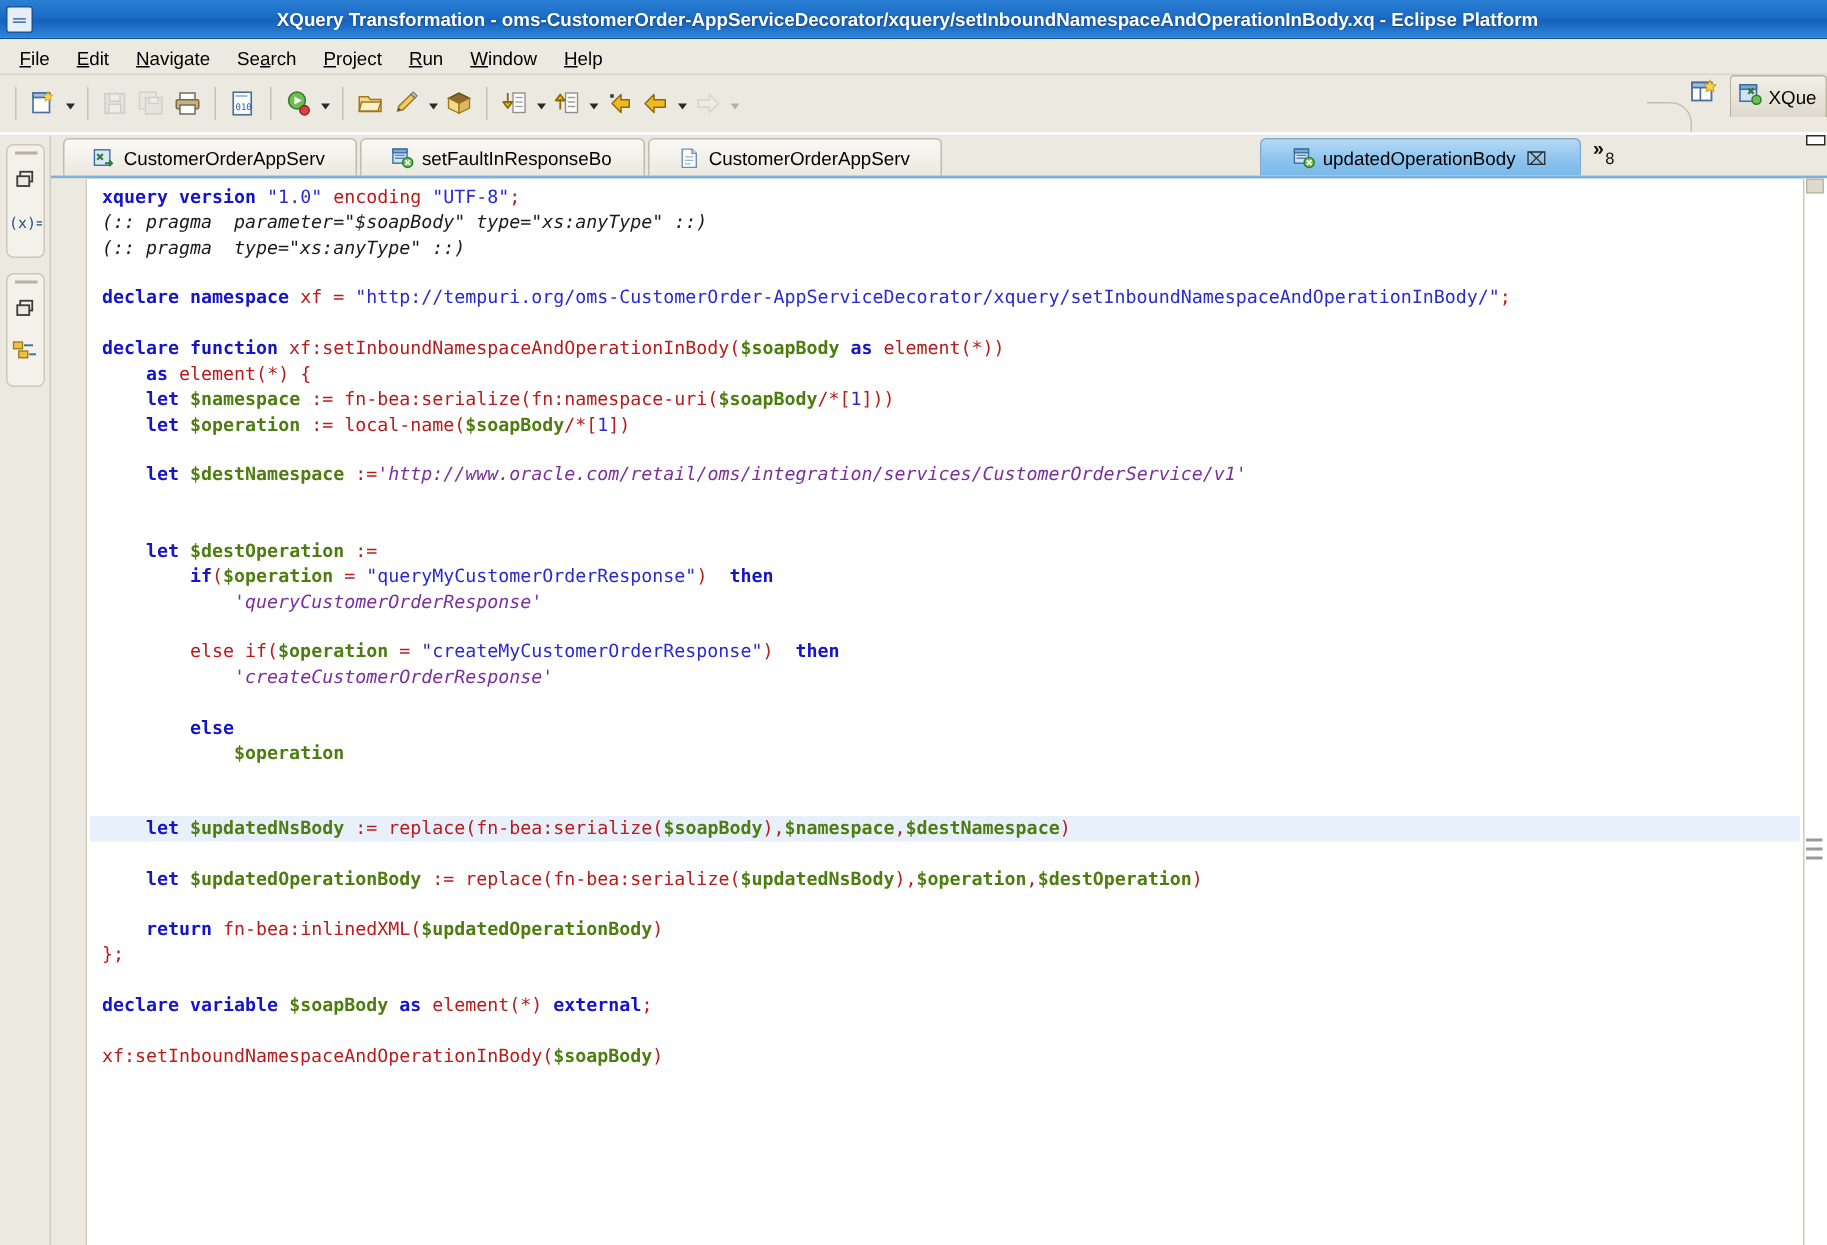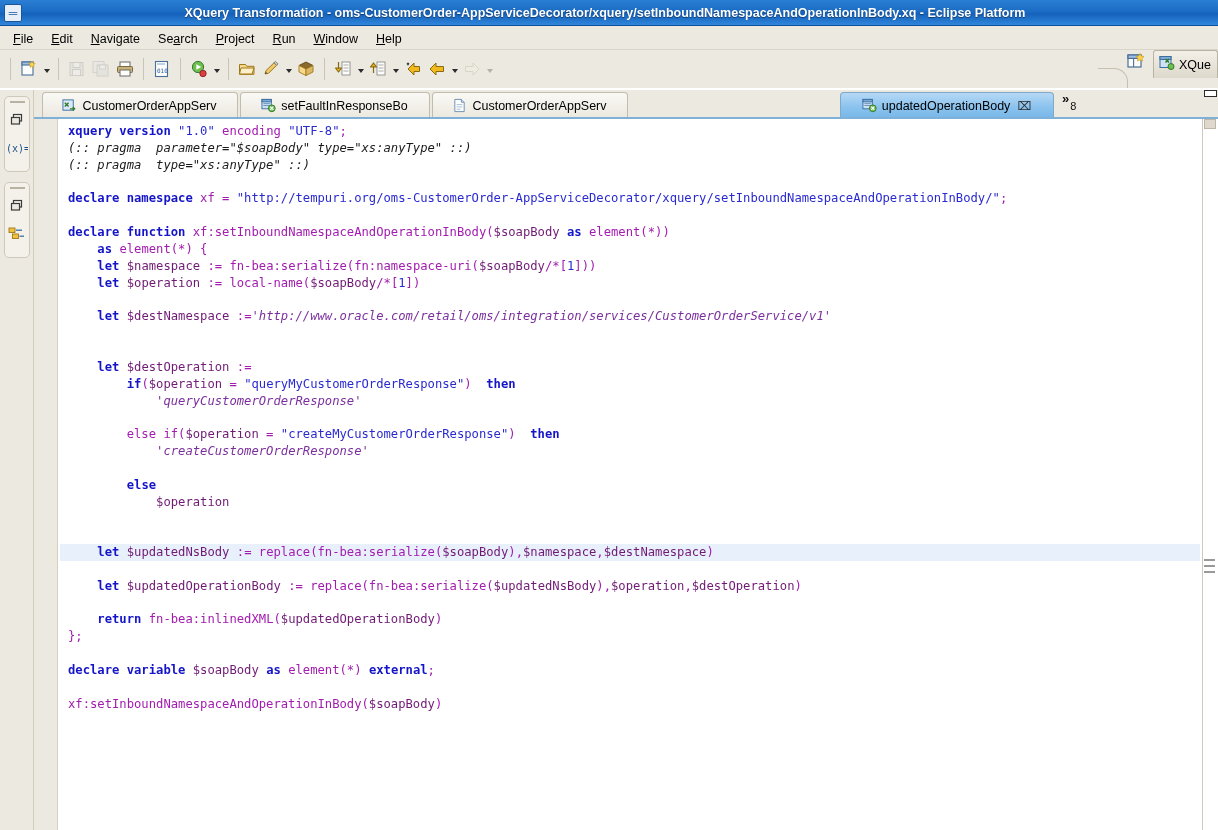--- a/index.html
+++ b/index.html
@@ -176,26 +176,26 @@
     font-family: "DejaVu Sans Mono", "Liberation Mono", monospace;
     font-size: 12.2px;
     line-height: 16.85px;
     padding-top: 4px;
     white-space: pre;
     color: #000000;
   }
   .ln { display: block; height: 16.85px; padding-left: 8px; }
   .ln.hl { background: #e8f0fb; }
   .kw   { color: #1414c8; font-weight: bold; }
-  .var  { color: #701a75; font-weight: normal; }
+  .var  { color: #4d7c0f; font-weight: bold; }
   .str  { color: #2a2ad1; }
   .str2 { color: #7b2f9e; font-style: italic; }
   .cmt  { color: #1a1a1a; font-style: italic; }
   .num  { color: #2a2ad1; }
-  .pl   { color: #a21caf; }
+  .pl   { color: #b91c1c; }
 </style>
 </head>
 <body>
 
 <div id="titlebar">
   <div class="tb-icon">═</div>
   <div class="tb-title">XQuery Transformation - oms-CustomerOrder-AppServiceDecorator/xquery/setInboundNamespaceAndOperationInBody.xq - Eclipse Platform</div>
 </div>
 
 <div id="menubar">

